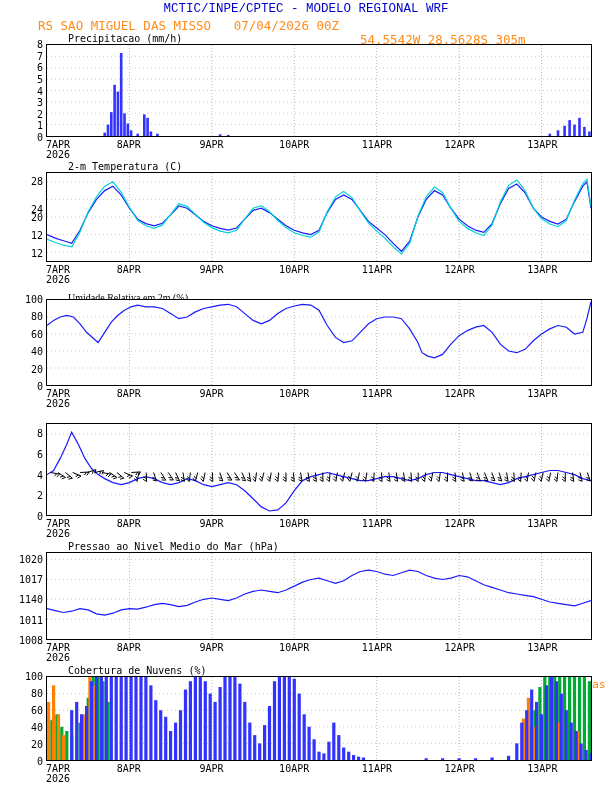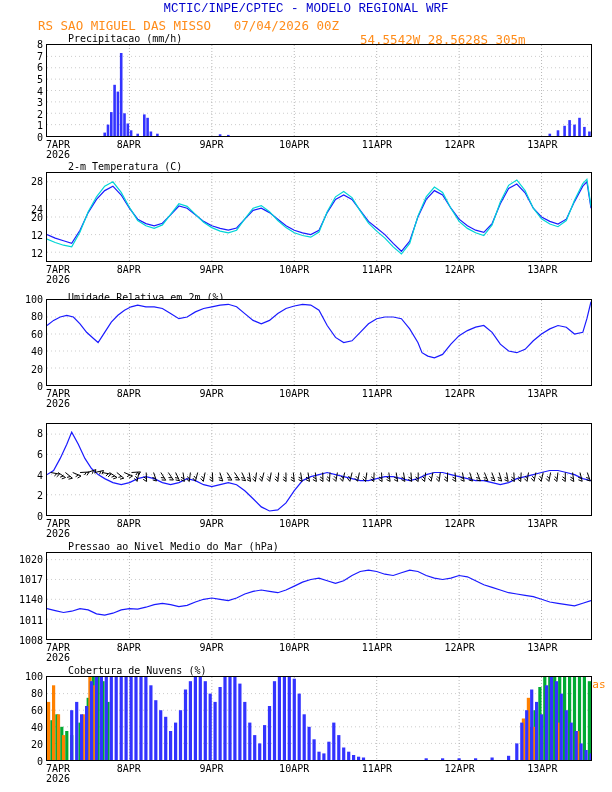--- a/index.html
+++ b/index.html
@@ -132,21 +132,21 @@
       <div class="xlab first">7APR</div>
       <div class="xlab" style="left: 82.7273px;">8APR</div>
       <div class="xlab" style="left: 165.455px;">9APR</div>
       <div class="xlab" style="left: 248.182px;">10APR</div>
       <div class="xlab" style="left: 330.909px;">11APR</div>
       <div class="xlab" style="left: 413.636px;">12APR</div>
       <div class="xlab" style="left: 496.364px;">13APR</div>
       <div class="xlab2">2026</div>
     </div>
 
-  <div class="ptitle" style="left:68px;top:292px;">Umidade Relativa em 2m (%)</div>
+  <div class="ptitle" style="left:68px;top:292px;font-family:Liberation Serif, serif;">Umidade Relativa em 2m (%)</div>
   <div class="panel" id="p3" style="top:299px;width:546px;height:87px;">
       <svg width="544" height="85" viewBox="0 0 544 85">
         <line x1="82.42424242424242" y1="0" x2="82.42424242424242" y2="85" stroke="#888" stroke-width="0.6" stroke-dasharray="1 2"></line>
         <line x1="164.84848484848484" y1="0" x2="164.84848484848484" y2="85" stroke="#888" stroke-width="0.6" stroke-dasharray="1 2"></line>
         <line x1="247.2727272727273" y1="0" x2="247.2727272727273" y2="85" stroke="#888" stroke-width="0.6" stroke-dasharray="1 2"></line>
         <line x1="329.6969696969697" y1="0" x2="329.6969696969697" y2="85" stroke="#888" stroke-width="0.6" stroke-dasharray="1 2"></line>
         <line x1="412.1212121212121" y1="0" x2="412.1212121212121" y2="85" stroke="#888" stroke-width="0.6" stroke-dasharray="1 2"></line>
         <line x1="494.5454545454546" y1="0" x2="494.5454545454546" y2="85" stroke="#888" stroke-width="0.6" stroke-dasharray="1 2"></line>
         <line x1="0" y1="68" x2="544" y2="68" stroke="#999" stroke-width="0.5" stroke-dasharray="1 3"></line>
         <line x1="0" y1="51" x2="544" y2="51" stroke="#999" stroke-width="0.5" stroke-dasharray="1 3"></line>

